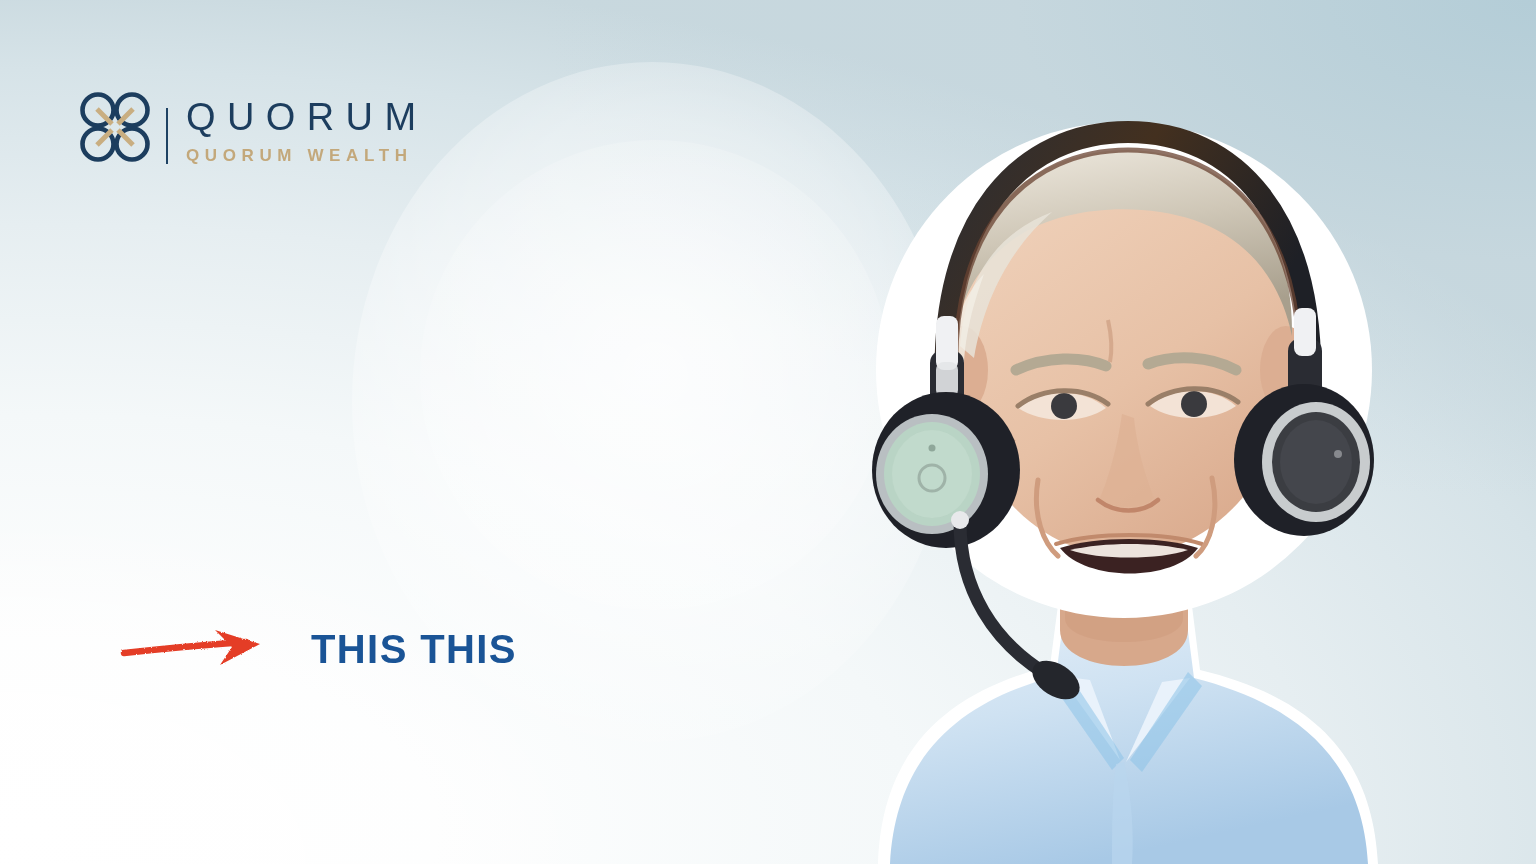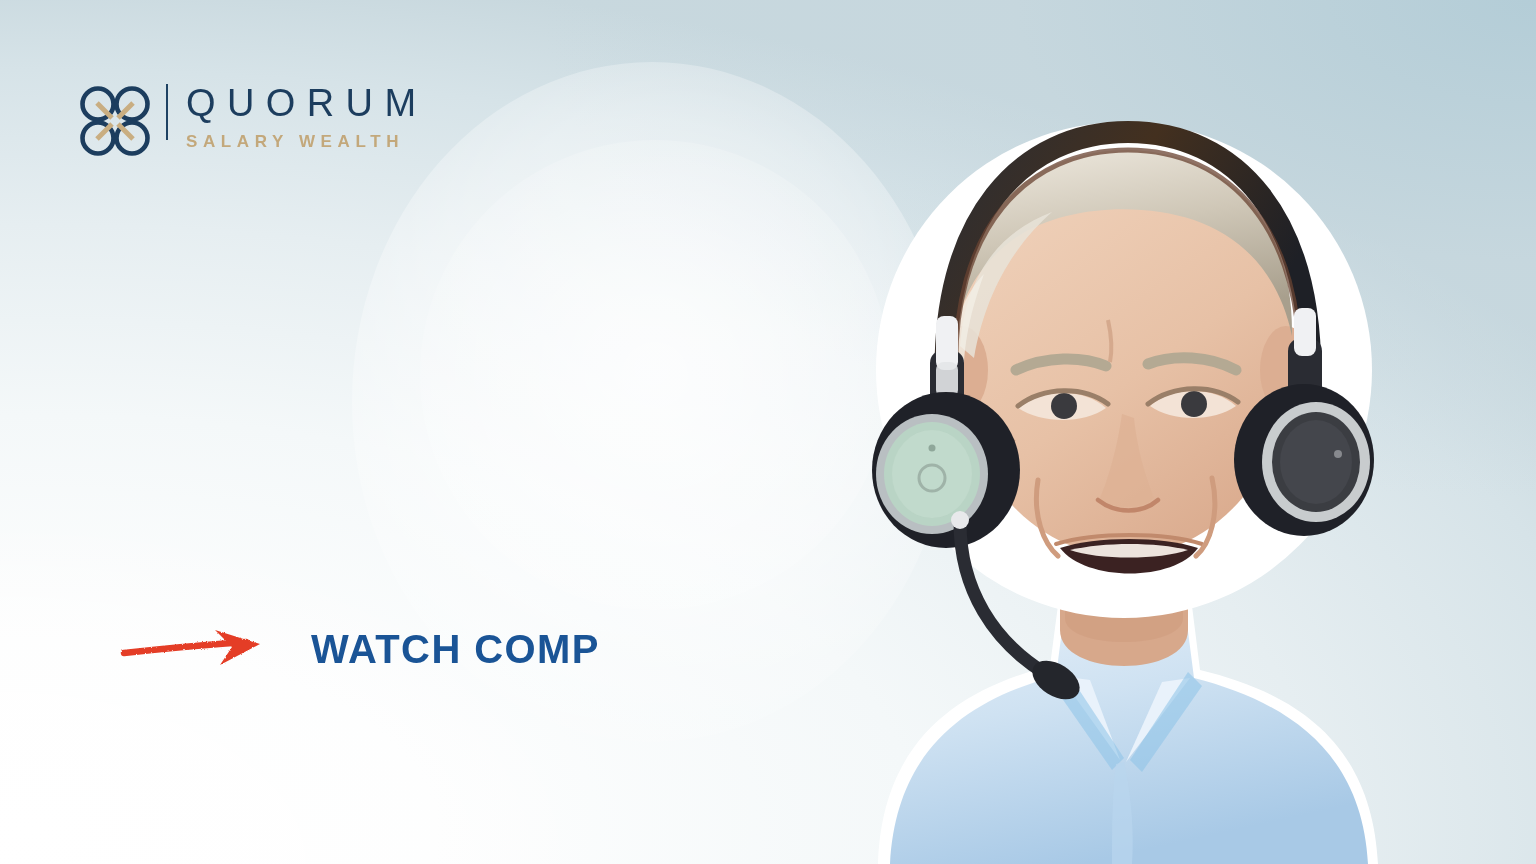--- a/index.html
+++ b/index.html
@@ -43,21 +43,21 @@
     width:470px; height:470px;
     border-radius:50%;
     background:radial-gradient(circle at 50% 50%, rgba(255,255,255,0.55) 0%, rgba(255,255,255,0.25) 60%, rgba(255,255,255,0) 100%);
     pointer-events:none;
   }
 
   
   .logo {
     position:absolute;
     left:78px; top:84px;
-    display:flex; align-items:flex-start; gap:0px;
+    display:flex; align-items:flex-end; gap:0px;
     height:80px;
   }
   .logo-mark { width:74px; height:74px; flex:0 0 74px; }
   .logo-divider {
     width:2px; height:56px;
     background:#1e4263;
     margin:0 18px 0 14px;
     flex:0 0 2px;
   }
   .logo-words { display:flex; flex-direction:column; justify-content:center; }
@@ -160,41 +160,41 @@
           <line x1="19" y1="19" x2="34" y2="34"></line>
           <line x1="55" y1="19" x2="40" y2="34"></line>
           <line x1="19" y1="55" x2="34" y2="40"></line>
           <line x1="55" y1="55" x2="40" y2="40"></line>
         </g>
       </svg>
     </span>
     <span class="logo-divider"></span>
     <span class="logo-words">
       <span class="logo-name">QUORUM</span>
-      <span class="logo-tag">SALARY WEALTH</span>
+      <span class="logo-tag">QUORUM WEALTH</span>
     </span>
   </div>
 
 
   <div class="cta">
     <span class="cta-arrow">
       <svg viewBox="0 0 165 46" xmlns="http://www.w3.org/2000/svg">
         <defs>
           <filter id="rough">
             <feTurbulence type="fractalNoise" baseFrequency="0.9" numOctaves="3" result="n"></feTurbulence>
             <feDisplacementMap in="SourceGraphic" in2="n" scale="2.4" xChannelSelector="R" yChannelSelector="G"></feDisplacementMap>
           </filter>
         </defs>
         <g filter="url(#rough)">
           <path d="M4 27 C 40 23, 82 19, 126 16" stroke="#e43c25" stroke-width="6.5" fill="none" stroke-linecap="round"></path>
           <path d="M95 4 L 140 18 L 100 39 L 112 21 Z" fill="#e43c25"></path>
         </g>
       </svg>
     </span>
-    <span class="cta-text">WATCH COMP</span>
+    <span class="cta-text">THIS THIS</span>
   </div>
 
   <div class="portrait">
     <svg viewBox="0 0 700 794" xmlns="http://www.w3.org/2000/svg">
       <defs>
         <linearGradient id="shirtG" x1="0" y1="0" x2="0.4" y2="1">
           <stop offset="0%" stop-color="#e8f1fa"></stop>
           <stop offset="45%" stop-color="#cfe2f2"></stop>
           <stop offset="100%" stop-color="#a8c9e6"></stop>
         </linearGradient>

